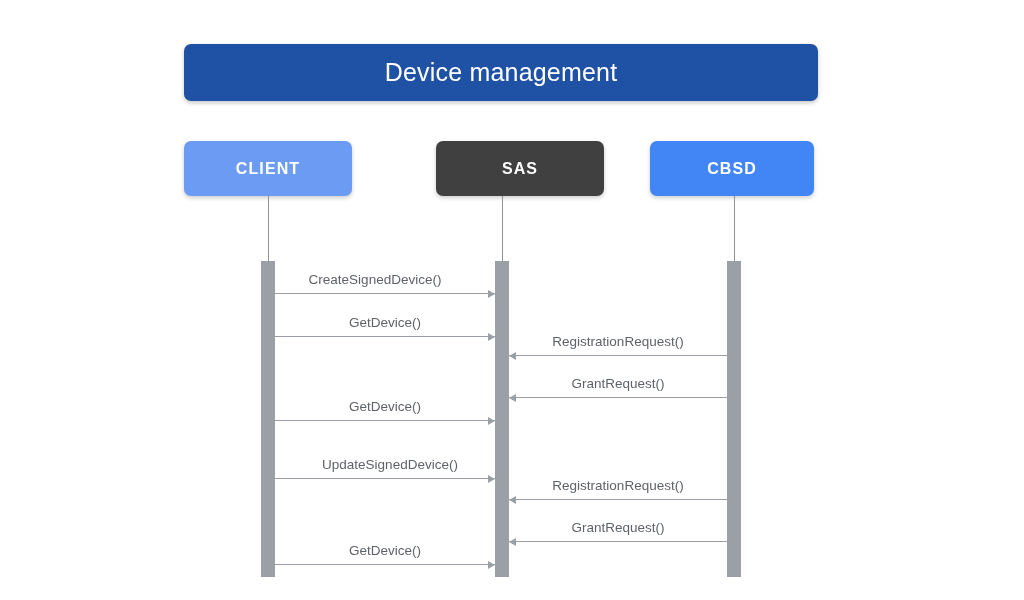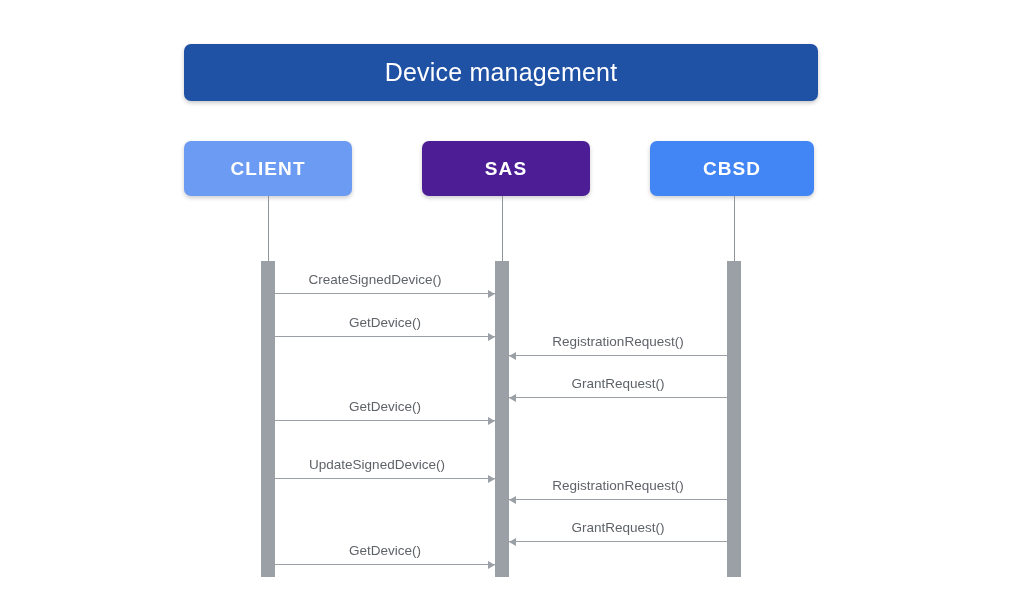--- a/index.html
+++ b/index.html
@@ -52,21 +52,21 @@
     top: 120px;
     height: 55px;
     border-radius: 7px;
     box-shadow: 0 2px 4px rgba(0,0,0,0.20);
     display: flex;
     align-items: center;
     justify-content: center;
   }
   .participant-label {
     color: #ffffff;
-    font-size: 19px;
+    font-size: 16px;
     font-weight: 700;
     letter-spacing: 1.1px;
     line-height: 1;
   }
 
   
   .lifeline {
     position: absolute;
     width: 1px;
     background: #8e9499;
@@ -115,21 +115,21 @@
   <div class="title-box">
     <span class="title-text">Device management</span>
   </div>
 
   <div id="layers">
       <div class="participant" style="left: 184px; width: 168px; background: rgb(107, 155, 242);">
         <span class="participant-label">CLIENT</span>
       </div>
       <div class="lifeline" style="left: 268px; top: 175px; height: 65px; background: rgb(142, 148, 153);"></div>
       <div class="activation" style="left: 261px; top: 240px; height: 316px; background: rgb(154, 160, 166);"></div>
-      <div class="participant" style="left: 422px; width: 168px; background: #4c1d95; text-align: center;">
+      <div class="participant" style="left: 436px; width: 168px; background: #404040; text-align: center;">
         <span class="participant-label">SAS</span>
       </div>
       <div class="lifeline" style="left: 502px; top: 175px; height: 65px; background: rgb(142, 148, 153);"></div>
       <div class="activation" style="left: 495px; top: 240px; height: 316px; background: rgb(154, 160, 166);"></div>
       <div class="participant" style="left: 650px; width: 164px; background: rgb(66, 133, 244);">
         <span class="participant-label">CBSD</span>
       </div>
       <div class="lifeline" style="left: 734px; top: 175px; height: 65px; background: rgb(142, 148, 153);"></div>
       <div class="activation" style="left: 727px; top: 240px; height: 316px; background: rgb(154, 160, 166);"></div>
       <div class="msg-line" style="left: 275px; width: 220px; top: 272px; background: rgb(154, 160, 166);"></div>
@@ -142,21 +142,21 @@
       <div class="msg-head left" style="top: 331px; left: 509px; border-right-color: rgb(154, 160, 166);"></div>
       <div class="msg-label" style="left: 509px; width: 218px; top: 314px; color: rgb(95, 99, 104);">RegistrationRequest()</div>
       <div class="msg-line" style="left: 509px; width: 218px; top: 376px; background: rgb(154, 160, 166);"></div>
       <div class="msg-head left" style="top: 373px; left: 509px; border-right-color: rgb(154, 160, 166);"></div>
       <div class="msg-label" style="left: 509px; width: 218px; top: 356px; color: rgb(95, 99, 104);">GrantRequest()</div>
       <div class="msg-line" style="left: 275px; width: 220px; top: 399px; background: rgb(154, 160, 166);"></div>
       <div class="msg-head right" style="top: 396px; left: 488px; border-left-color: rgb(154, 160, 166);"></div>
       <div class="msg-label" style="left: 275px; width: 220px; top: 379px; color: rgb(95, 99, 104);">GetDevice()</div>
       <div class="msg-line" style="left: 275px; width: 220px; top: 457px; background: rgb(154, 160, 166);"></div>
       <div class="msg-head right" style="top: 454px; left: 488px; border-left-color: rgb(154, 160, 166);"></div>
-      <div class="msg-label" style="left: 267px; width: 220px; top: 437px; color: rgb(95, 99, 104);">UpdateSignedDevice()</div>
+      <div class="msg-label" style="left: 280px; width: 220px; top: 437px; color: rgb(95, 99, 104);">UpdateSignedDevice()</div>
       <div class="msg-line" style="left: 509px; width: 218px; top: 478px; background: rgb(154, 160, 166);"></div>
       <div class="msg-head left" style="top: 475px; left: 509px; border-right-color: rgb(154, 160, 166);"></div>
       <div class="msg-label" style="left: 509px; width: 218px; top: 458px; color: rgb(95, 99, 104);">RegistrationRequest()</div>
       <div class="msg-line" style="left: 509px; width: 218px; top: 520px; background: rgb(154, 160, 166);"></div>
       <div class="msg-head left" style="top: 517px; left: 509px; border-right-color: rgb(154, 160, 166);"></div>
       <div class="msg-label" style="left: 509px; width: 218px; top: 500px; color: rgb(95, 99, 104);">GrantRequest()</div>
       <div class="msg-line" style="left: 275px; width: 220px; top: 543px; background: rgb(154, 160, 166);"></div>
       <div class="msg-head right" style="top: 540px; left: 488px; border-left-color: rgb(154, 160, 166);"></div>
       <div class="msg-label" style="left: 275px; width: 220px; top: 523px; color: rgb(95, 99, 104);">GetDevice()</div>
     </div>

